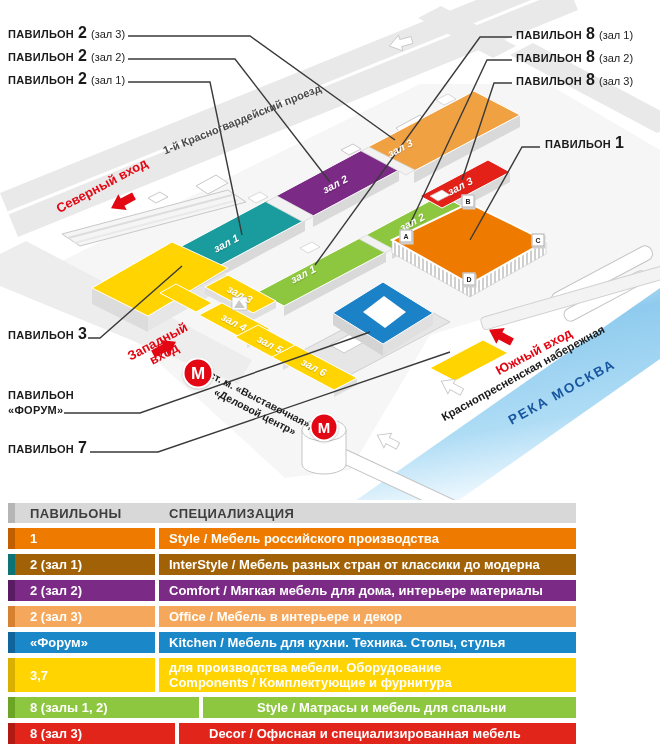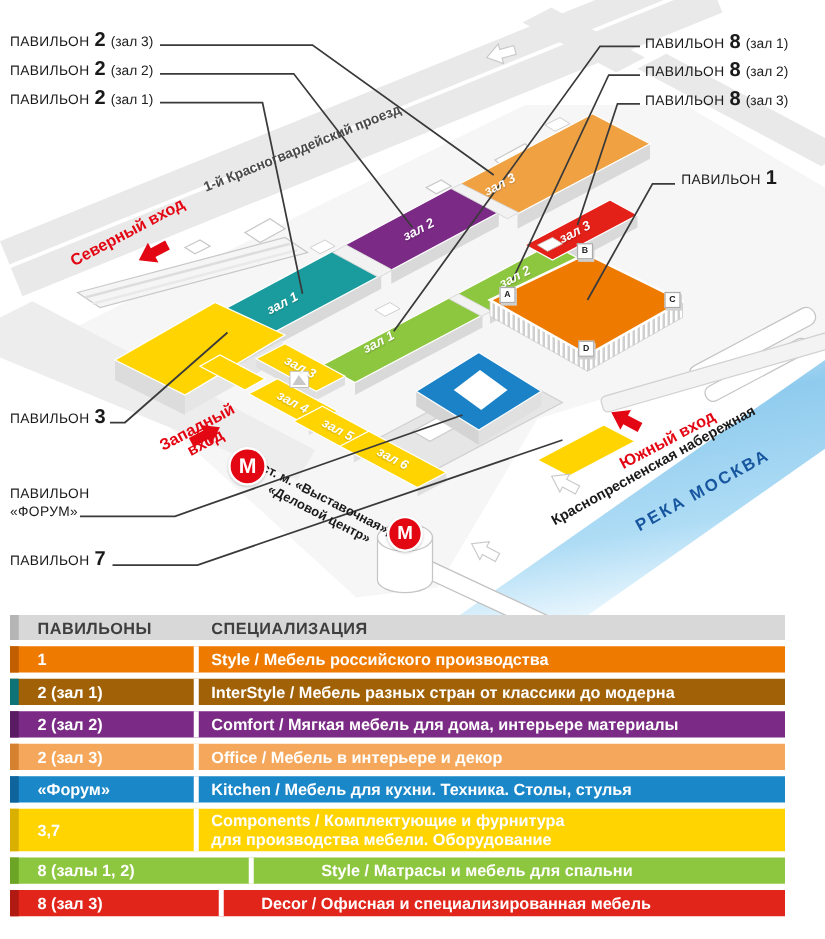--- a/index.html
+++ b/index.html
@@ -3,21 +3,21 @@
 <meta charset="utf-8">
 <style>
   html,body{margin:0;padding:0;background:#fff;}
   .stage{position:relative;width:660px;height:751px;background:#fff;overflow:hidden;
          font-family:"Liberation Sans","DejaVu Sans",sans-serif;}
   .map{position:absolute;left:0;top:0;width:660px;height:500px;}
   .map svg{position:absolute;left:0;top:0;}
 
   
   .callout{position:absolute;display:flex;align-items:baseline;gap:4px;height:18px;color:#1A1A1A;white-space:nowrap;}
-  .callout .w{font-weight:normal;font-size:11px;letter-spacing:.3px;}
+  .callout .w{font-weight:bold;font-size:11px;letter-spacing:.3px;}
   .callout .n{font-weight:bold;font-size:16px;line-height:11px;}
   .callout .h{font-size:11px;color:#222;}
   .callout.block{display:block;height:auto;line-height:15px;}
 
   
   .hall{position:absolute;color:#fff;font-weight:bold;font-style:italic;font-size:10.5px;white-space:nowrap;
         transform:translate(-50%,-50%) rotate(-28deg);text-shadow:0 1px 1px rgba(0,0,0,.18);}
   .hall.dn{transform:translate(-50%,-50%) rotate(28deg);}
 
   
@@ -35,21 +35,21 @@
 
   .cube{position:absolute;width:11px;height:11px;background:#fff;border:1px solid #ABABAB;box-shadow:1px 2px 0 #CFCFCF;
         font-size:7px;font-weight:bold;color:#222;display:flex;align-items:center;justify-content:center;
         transform:translate(-50%,-50%);}
   .mbadge{position:absolute;width:27px;height:27px;border-radius:50%;background:#E30613;border:2px solid #fff;
         color:#fff;font-weight:bold;font-size:17px;display:flex;align-items:center;justify-content:center;
         transform:translate(-50%,-50%);box-shadow:0 1px 2px rgba(0,0,0,.2);}
   .mbadge.small{width:25px;height:25px;font-size:15px;}
 
   
-  .legend{position:absolute;left:8px;top:492px;width:620px;}
+  .legend{position:absolute;left:8px;top:503px;width:568px;}
   .lhead{height:20px;background:#D8D8D8;border-left:7px solid #B5B5B5;display:flex;align-items:center;
          color:#3E3E3E;font-weight:bold;font-size:13px;letter-spacing:.4px;margin-bottom:5px;}
   .lrow{height:21px;display:flex;align-items:stretch;border-left:7px solid transparent;margin-bottom:5px;
         color:#fff;font-weight:bold;font-size:13px;}
   .lrow.tall{height:34px;}
   .c1{width:125px;display:flex;align-items:center;padding-left:15px;flex:none;}
   .rgap{width:4px;background:#fff;flex:none;}
   .c2{flex:1;display:flex;flex-direction:column;justify-content:center;padding-left:10px;line-height:15px;}
   .lhead .c1{padding-left:15px;}
 </style>
@@ -341,22 +341,22 @@
       <span class="c1">«Форум»</span>
       <span class="rgap"></span>
       <span class="c2">
           <span>Kitchen / Мебель для кухни. Техника. Столы, стулья</span>
         </span>
     </div>
     <div class="lrow tall" style="background-color: rgb(255, 212, 0); border-left-color: rgb(217, 176, 0);">
       <span class="c1">3,7</span>
       <span class="rgap"></span>
       <span class="c2">
+        <span>для производства мебели. Оборудование</span>
         <span>Components / Комплектующие и фурнитура</span>
-        <span>для производства мебели. Оборудование</span>
       </span>
     </div>
     <div class="lrow" style="background-color: rgb(141, 198, 63); border-left-color: rgb(108, 164, 38); gap: 44px;">
       <span class="c1">8 (залы 1, 2)</span>
       <span class="rgap"></span>
       <span class="c2">
           <span>Style / Матрасы и мебель для спальни</span>
         </span>
     </div>
     <div class="lrow" style="background-color: rgb(225, 37, 27); border-left-color: rgb(176, 26, 18); gap: 20px;">

